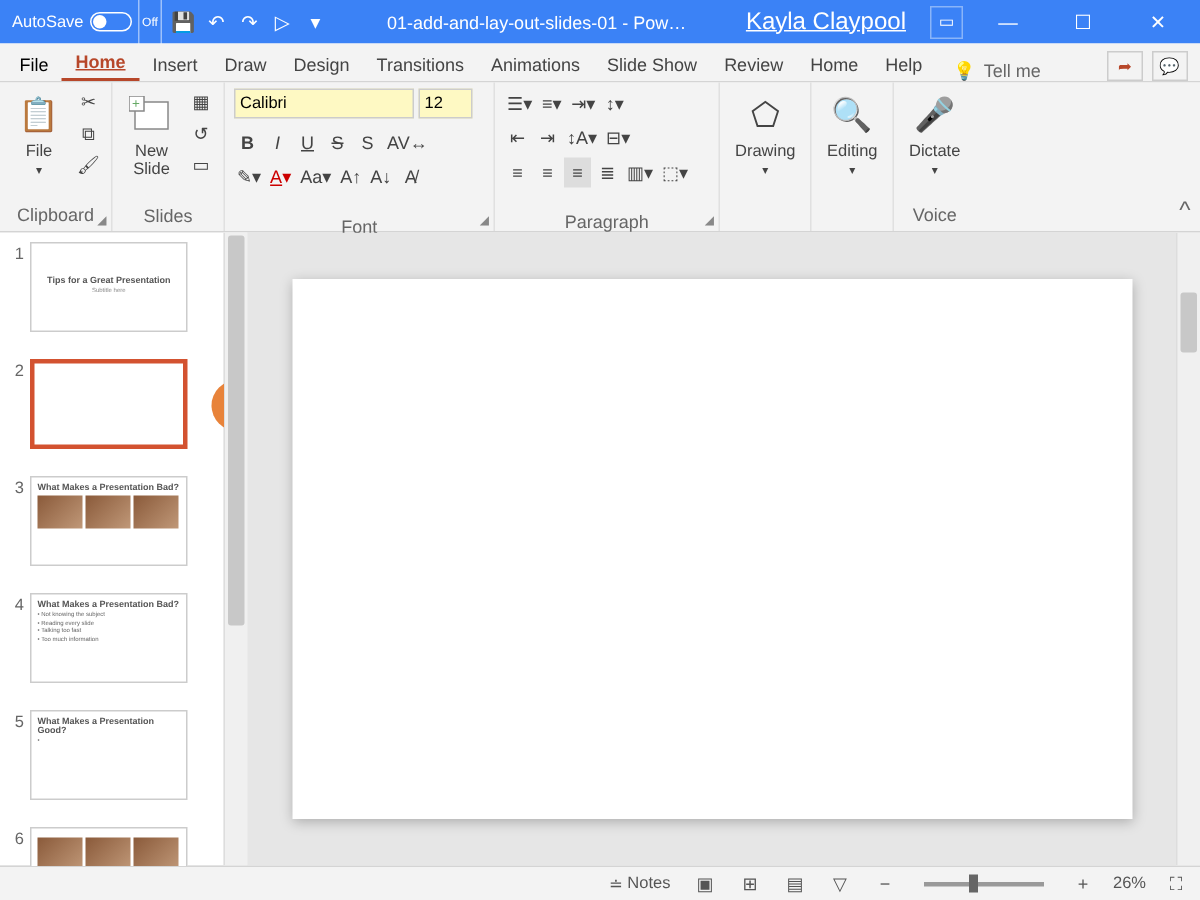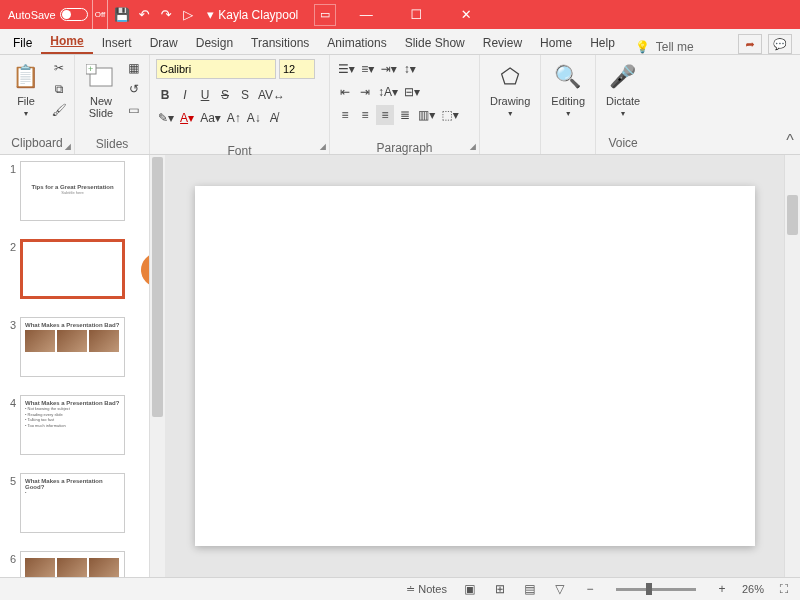--- a/index.html
+++ b/index.html
@@ -1,28 +1,28 @@
 <!DOCTYPE html>
 <html><head>
 <meta charset="utf-8">
 <style>
 * { margin: 0; padding: 0; box-sizing: border-box; font-family: 'Segoe UI', Arial, sans-serif; }
 body { width: 800px; height: 600px; background: #fff; overflow: hidden; display: flex; flex-direction: column; }
 
 
-.titlebar { background: #ef4444; color: #fff; height: 29px; display: flex; align-items: center; font-size: 12px; }
+.titlebar { background: #3b82f6; color: #fff; height: 29px; display: flex; align-items: center; font-size: 12px; }
 .titlebar-left { display: flex; align-items: center; gap: 6px; padding-left: 8px; }
 .autosave { display: flex; align-items: center; gap: 4px; font-size: 11px; }
 .toggle { width: 28px; height: 13px; border: 1px solid #fff; border-radius: 7px; position: relative; }
 .toggle::before { content: ''; position: absolute; width: 9px; height: 9px; border-radius: 50%; background: #fff; top: 1px; left: 1px; }
 .qat-icon { width: 16px; height: 16px; display: flex; align-items: center; justify-content: center; font-size: 13px; cursor: pointer; }
 .titlebar-center { flex: 1; text-align: center; white-space: nowrap; overflow: hidden; }
 .titlebar-right { display: flex; align-items: center; gap: 10px; padding-right: 8px; }
 .win-btn { width: 40px; height: 29px; display: flex; align-items: center; justify-content: center; cursor: pointer; font-size: 13px; }
-.user { font-size: 12px; margin-right: 6px; }
+.user { font-size: 16px; margin-right: 6px; text-decoration: underline; }
 .ribbon-ctrl { width: 22px; height: 22px; border: 1px solid rgba(255,255,255,0.4); display: flex; align-items: center; justify-content: center; font-size: 11px; }
 
 
 .tabs { background: #f3f3f3; height: 26px; display: flex; align-items: flex-end; padding-left: 4px; border-bottom: 1px solid #d4d4d4; font-size: 12px; }
 .tab { padding: 4px 9px; cursor: pointer; color: #444; }
 .tab.file { color: #000; }
 .tab.active { color: #B7472A; border-bottom: 2px solid #B7472A; font-weight: 600; text-decoration: underline; }
 .tellme { display: flex; align-items: center; gap: 5px; margin-left: 12px; color: #666; }
 .tab-right { margin-left: auto; display: flex; gap: 6px; padding-right: 8px; align-items: center; }
 .mini-btn { width: 24px; height: 20px; border: 1px solid #ccc; display: flex; align-items: center; justify-content: center; font-size: 11px; color: #B7472A; }
@@ -87,20 +87,21 @@
       <span>AutoSave</span>
       <span class="toggle"></span>
       <span style="font-size:8px;border:1px solid rgba(255,255,255,0.5);padding:14px 2px;border-radius:2px">Off</span>
     </div>
     <span class="qat-icon">💾</span>
     <span class="qat-icon">↶</span>
     <span class="qat-icon">↷</span>
     <span class="qat-icon">▷</span>
     <span class="qat-icon">▾</span>
   </div>
+  <div class="titlebar-center">01-add-and-lay-out-slides-01 - Pow…</div>
   <div class="titlebar-right">
     <span class="user">Kayla Claypool</span>
     <span class="ribbon-ctrl">▭</span>
     <span class="win-btn">―</span>
     <span class="win-btn">☐</span>
     <span class="win-btn close">✕</span>
   </div>
 </div>
 
 <div class="tabs">

